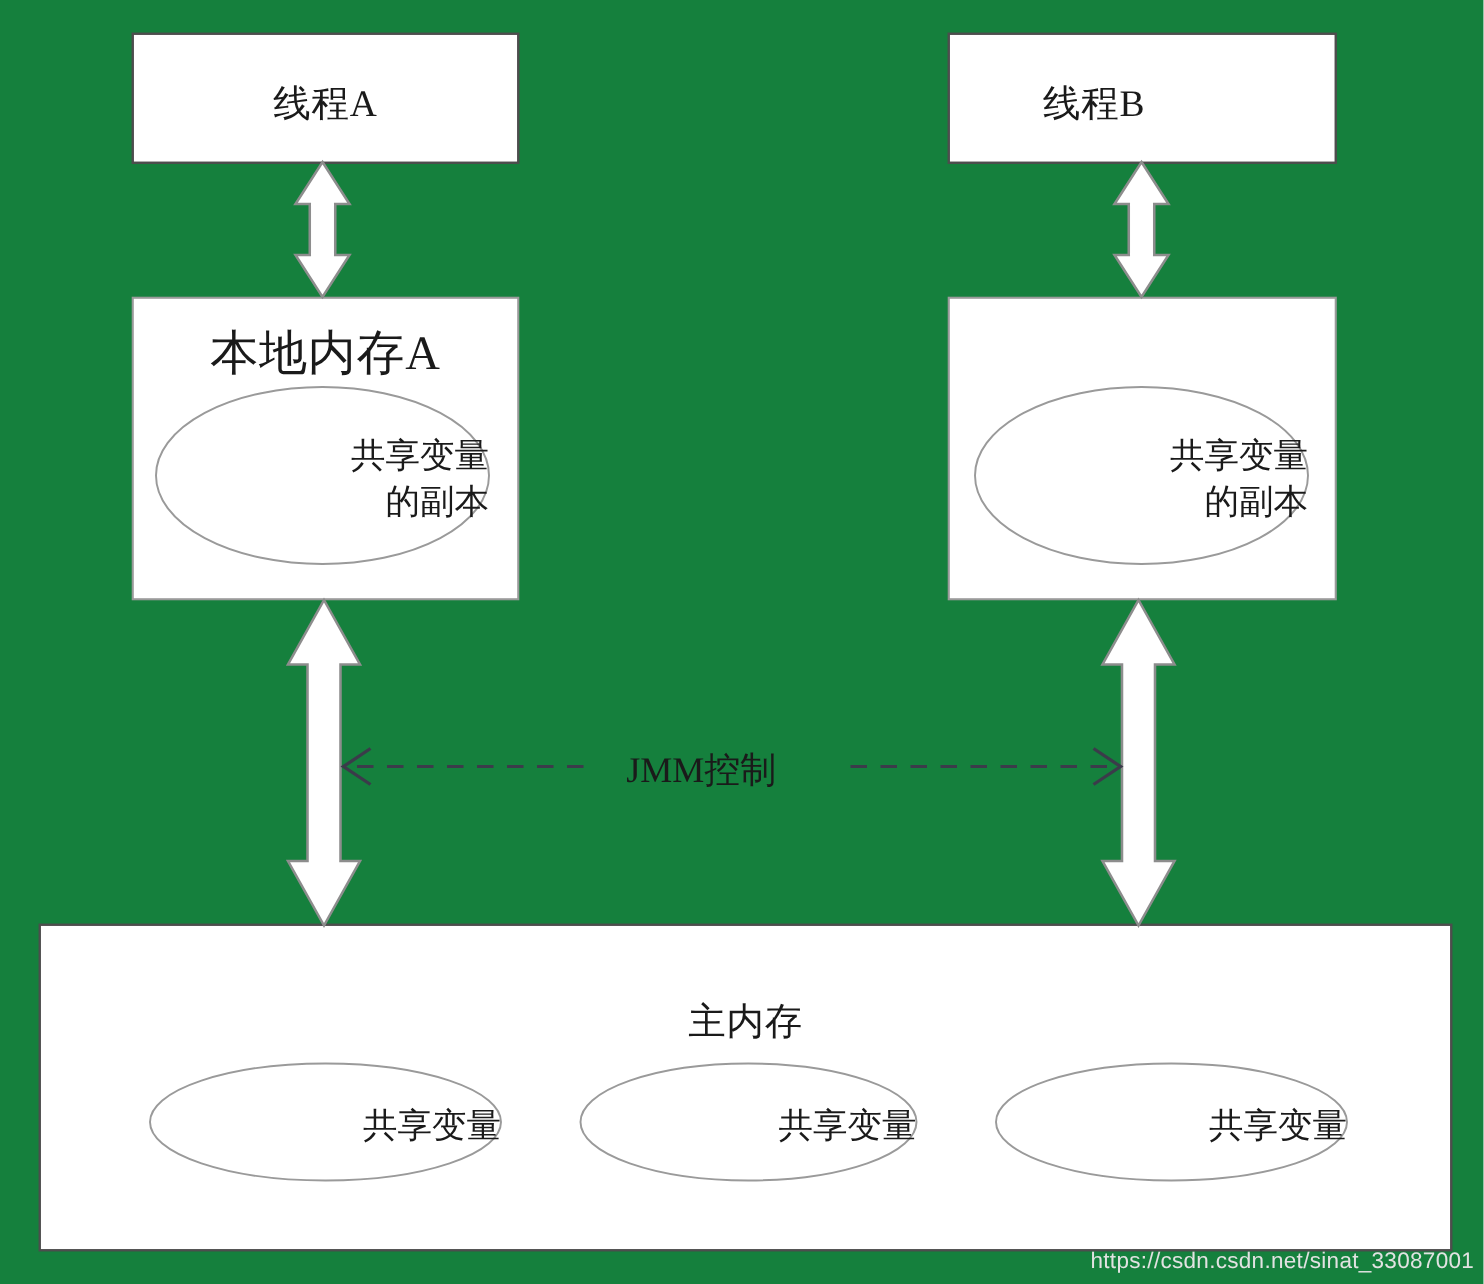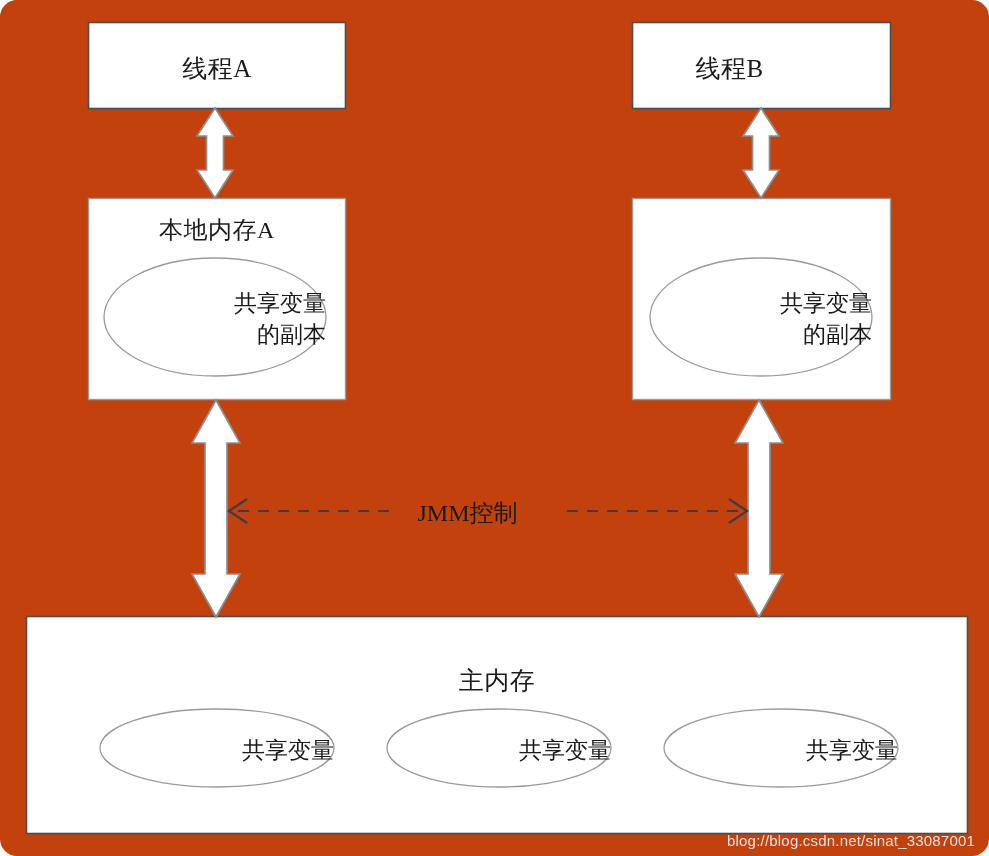--- a/index.html
+++ b/index.html
@@ -4,45 +4,44 @@
 <style>
   html, body {
     margin: 0;
     padding: 0;
     background: #ffffff;
   }
   #canvas {
     position: relative;
     width: 989px;
     height: 856px;
-    background: #c2410c;
+    background: #15803d;
     font-family: "Liberation Serif", "DejaVu Serif", serif;
     overflow: hidden;
-    border-radius: 17px;
   }
   svg.layer {
     position: absolute;
     left: 0;
     top: 0;
     width: 989px;
     height: 856px;
   }
   .boxlabel {
     position: absolute;
     text-align: center;
     color: #1a1a1a;
     white-space: nowrap;
     pointer-events: none;
   }
   .thread-title {
     font-size: 25px;
     letter-spacing: 0.5px;
   }
   .mem-title {
-    font-size: 24px;
+    font-size: 32px;
     letter-spacing: 0.5px;
   }
   .main-title {
     font-size: 25px;
     letter-spacing: 0.5px;
     margin-top: 28px;
   }
   .ellipse-text {
     position: absolute;
     text-align: right;
@@ -172,15 +171,15 @@
   <div class="jmm-text" style="left:380px; top:497px; width:175px;">JMM控制</div>
 
   <div class="boxlabel main-title" style="left:27px; top:636px; width:940px;">主内存</div>
 
   <div class="ellipse-text var-text" style="left:100px; top:735px; width:234px;">共享变量</div>
 
   <div class="ellipse-text var-text" style="left:387px; top:735px; width:224px;">共享变量</div>
 
   <div class="ellipse-text var-text" style="left:664px; top:735px; width:234px;">共享变量</div>
 
-  <div class="watermark" style="left:727px; top:832px;">blog://blog.csdn.net/sinat_33087001</div>
+  <div class="watermark" style="left:727px; top:832px;">https://csdn.csdn.net/sinat_33087001</div>
 
 </div>
 
 </body></html>

